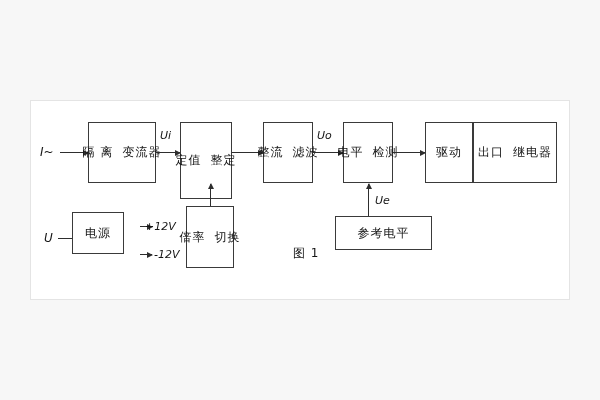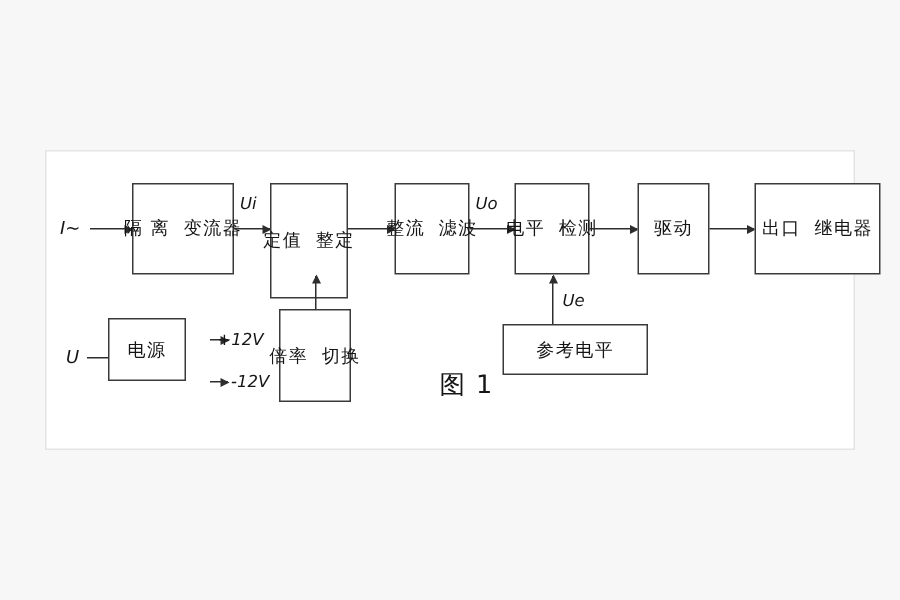--- a/index.html
+++ b/index.html
@@ -14,21 +14,21 @@
     background:#ffffff;border:1px solid #e4e4e4;
   }
   .box{
     position:absolute;background:#ffffff;border:1px solid #3a3a3a;
     display:flex;flex-direction:row;align-items:center;justify-content:center;
     gap:9px;font-size:12px;letter-spacing:1px;box-sizing:border-box;
   }
   .box.single{gap:0;}
   .box span{white-space:nowrap;}
   .lbl{position:absolute;font-size:11px;white-space:nowrap;font-style:italic;}
-  .caption{position:absolute;font-size:17px;letter-spacing:1px;}
+  .caption{position:absolute;font-size:12px;letter-spacing:1px;}
   .arrow-h{position:absolute;height:0;border-top:1px solid #2e2e2e;}
   .arrow-h::after{
     content:"";position:absolute;right:-1px;top:-3px;width:0;height:0;
     border-left:6px solid #2e2e2e;border-top:3px solid transparent;border-bottom:3px solid transparent;
   }
   .arrow-v{position:absolute;width:0;border-left:1px solid #2e2e2e;}
   .arrow-v::after{
     content:"";position:absolute;left:-3px;top:-1px;width:0;height:0;
     border-bottom:6px solid #2e2e2e;border-left:3px solid transparent;border-right:3px solid transparent;
   }
@@ -70,21 +70,21 @@
 </div>
 
 <div class="arrow-h" style="left:393px;top:152px;width:32px"></div>
 
 <div class="box single" style="left:425px;top:122px;width:48px;height:61px">
   <span>驱动</span>
 </div>
 
 <div class="arrow-h" style="left:473px;top:152px;width:30px"></div>
 
-<div class="box" style="left:503px;top:122px;width:84px;height:61px">
+<div class="box" style="left:473px;top:122px;width:84px;height:61px">
   <span>出口</span>
   <span>继电器</span>
 </div>
 
 <span class="lbl" style="left:44px;top:231px;font-size:12px">U</span>
 <div class="arrow-h" style="left:58px;top:238px;width:30px"></div>
 
 <div class="box single" style="left:72px;top:212px;width:52px;height:42px">
   <span>电源</span>
 </div>

